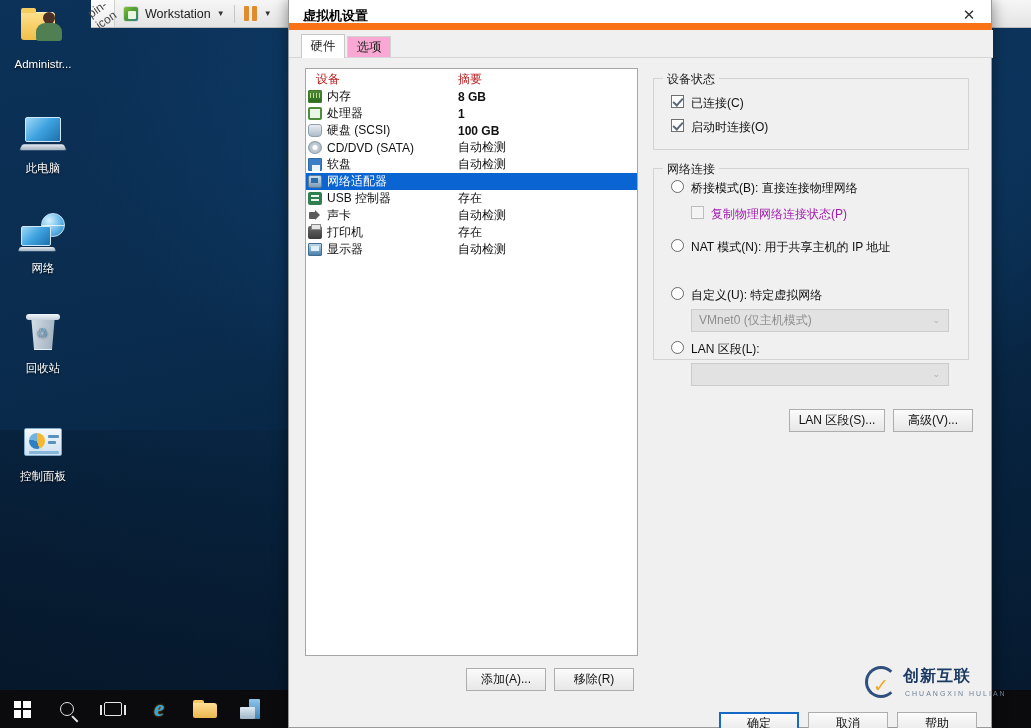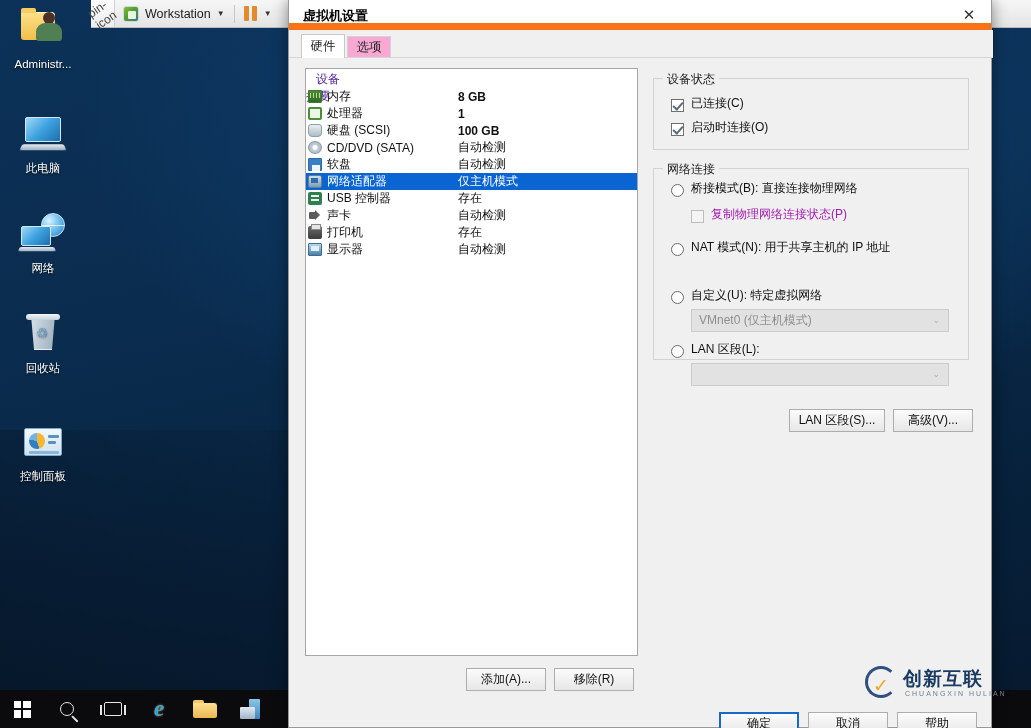--- a/index.html
+++ b/index.html
@@ -137,21 +137,21 @@
      border:1px solid #cfcfcf;border-bottom:none;color:#222;}
   .tab.active{left:12px;width:44px;background:#fff;border-color:#c8c8c8;z-index:2;}
   .tab.inactive{left:58px;width:44px;background:#f9a8d4;border-color:#d3d3d3;top:6px;height:22px;line-height:21px;}
   #tabline{position:absolute;left:0;top:57px;width:704px;height:1px;background:#d6d6d6;}
 
   
   #devlist{
     position:absolute;left:16px;top:68px;width:333px;height:588px;
     background:#fff;border:1px solid #a6a6a6;overflow:hidden;
   }
-  .dl-head{display:flex;height:19px;font-size:12px;color:#4c1d95;padding:2px 0 0 0;flex-direction:column;}
+  .dl-head{display:flex;height:19px;font-size:12px;color:#b91c1c;padding:2px 0 0 0;}
   .dl-head .c1{width:152px;padding-left:10px;}
   .dl-head .c2{flex:1;}
   .dl-row{display:flex;height:17px;align-items:center;font-size:12px;color:#111;}
   .dl-row.sel{background:#0a64d2;color:#fff;}
   .dl-row .c1{width:152px;display:flex;align-items:center;padding-left:2px;gap:5px;}
   .dl-row .c2{flex:1;}
   .dl-row .nm{white-space:nowrap;}
   .dic{width:14px;height:13px;flex:none;position:relative;}
 
   .i-mem{background:linear-gradient(180deg,#4f8a3a,#2f6a22);border:1px solid #3c7a2c;border-radius:1px;}
@@ -187,21 +187,21 @@
   #btn-add{position:absolute;left:177px;top:668px;width:80px;height:23px;line-height:21px;}
   #btn-remove{position:absolute;left:265px;top:668px;width:80px;height:23px;line-height:21px;}
 
   
   .grp{position:absolute;border:1px solid #d3d3d3;background:#f0f0f0;}
   .grp > .cap{position:absolute;left:9px;top:-8px;background:#f0f0f0;padding:0 4px;
      font-size:12px;color:#1b1b1b;}
   #grp-status{left:364px;top:78px;width:316px;height:72px;}
   #grp-net{left:364px;top:168px;width:316px;height:192px;}
 
-  .row{display:flex;align-items:flex-end;font-size:12px;color:#111;position:absolute;}
+  .row{display:flex;align-items:flex-start;font-size:12px;color:#111;position:absolute;}
   .cbx{width:13px;height:13px;border:1px solid #707070;background:#fff;position:relative;flex:none;margin-right:7px;}
   .cbx.on:after{content:"";position:absolute;left:3px;top:0px;width:4px;height:8px;
      border:solid #5a6a7a;border-width:0 2px 2px 0;transform:rotate(42deg);}
   .cbx.dis{border-color:#bdbdbd;background:#f4f4f4;}
   .rdo{width:13px;height:13px;border:1px solid #6b6b6b;border-radius:50%;background:#fff;
      position:relative;flex:none;margin-right:7px;}
   .rdo.on:after{content:"";position:absolute;left:3px;top:3px;width:5px;height:5px;border-radius:50%;background:#1a1a1a;}
   .dim{color:#a21caf;}
 
   .sel-box{
@@ -215,21 +215,21 @@
 
   #btn-ok{position:absolute;left:430px;top:712px;width:80px;height:23px;line-height:19px;}
   #btn-cancel{position:absolute;left:519px;top:712px;width:80px;height:23px;line-height:21px;}
   #btn-help{position:absolute;left:608px;top:712px;width:80px;height:23px;line-height:21px;}
 
   
   #wm{position:absolute;right:18px;bottom:22px;width:148px;height:42px;pointer-events:none;}
   #wm .ring{position:absolute;left:0;top:2px;width:32px;height:32px;border-radius:50%;
      border:3px solid #2f4f7f;border-right-color:transparent;}
   #wm .swoosh{position:absolute;left:8px;top:10px;font-size:19px;color:#f0a81e;font-weight:bold;}
-  #wm .cn{position:absolute;left:38px;top:2px;font-size:19px;font-weight:bold;color:#1b3a63;letter-spacing:1px;}
+  #wm .cn{position:absolute;left:38px;top:2px;font-size:16px;font-weight:bold;color:#1b3a63;letter-spacing:1px;}
   #wm .en{position:absolute;left:40px;top:26px;font-size:7px;color:#6a7f96;letter-spacing:2px;}
 </style>
 </head>
 <body>
 
 <div id="desktop"></div>
 
 <div class="dicon" style="left:0px;top:8px">
   <div class="gfx">
     <div class="ic-folder"></div>
@@ -376,21 +376,20 @@
           <i class="dic i-fd"></i>
         <span class="nm">软盘</span>
         </span>
       <span class="c2">自动检测</span>
     </div>
     <div class="dl-row sel">
       <span class="c1">
           <i class="dic i-net"></i>
         <span class="nm">网络适配器</span>
         </span>
-      <span class="c2">仅主机模式</span>
     </div>
     <div class="dl-row">
       <span class="c1">
           <i class="dic i-usb"></i>
         <span class="nm">USB 控制器</span>
         </span>
       <span class="c2">存在</span>
     </div>
     <div class="dl-row">
       <span class="c1">

